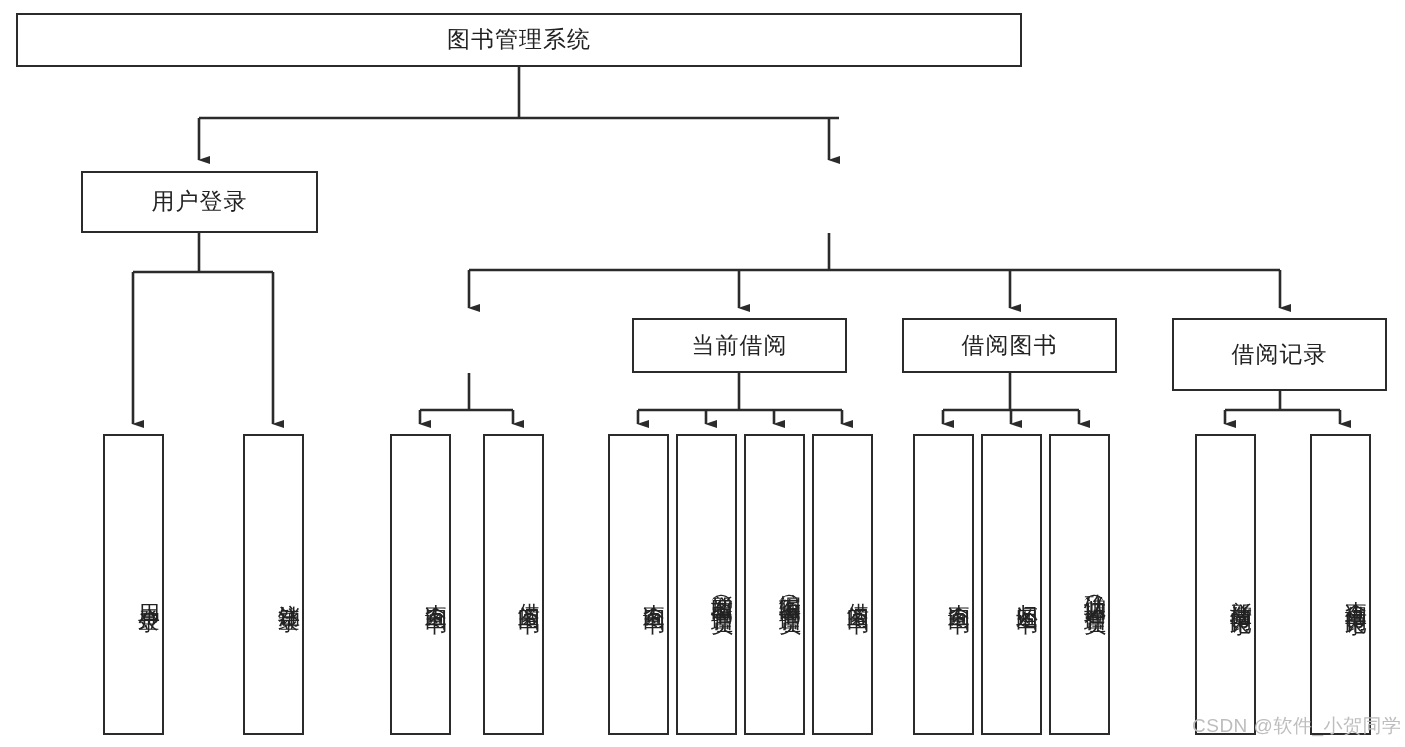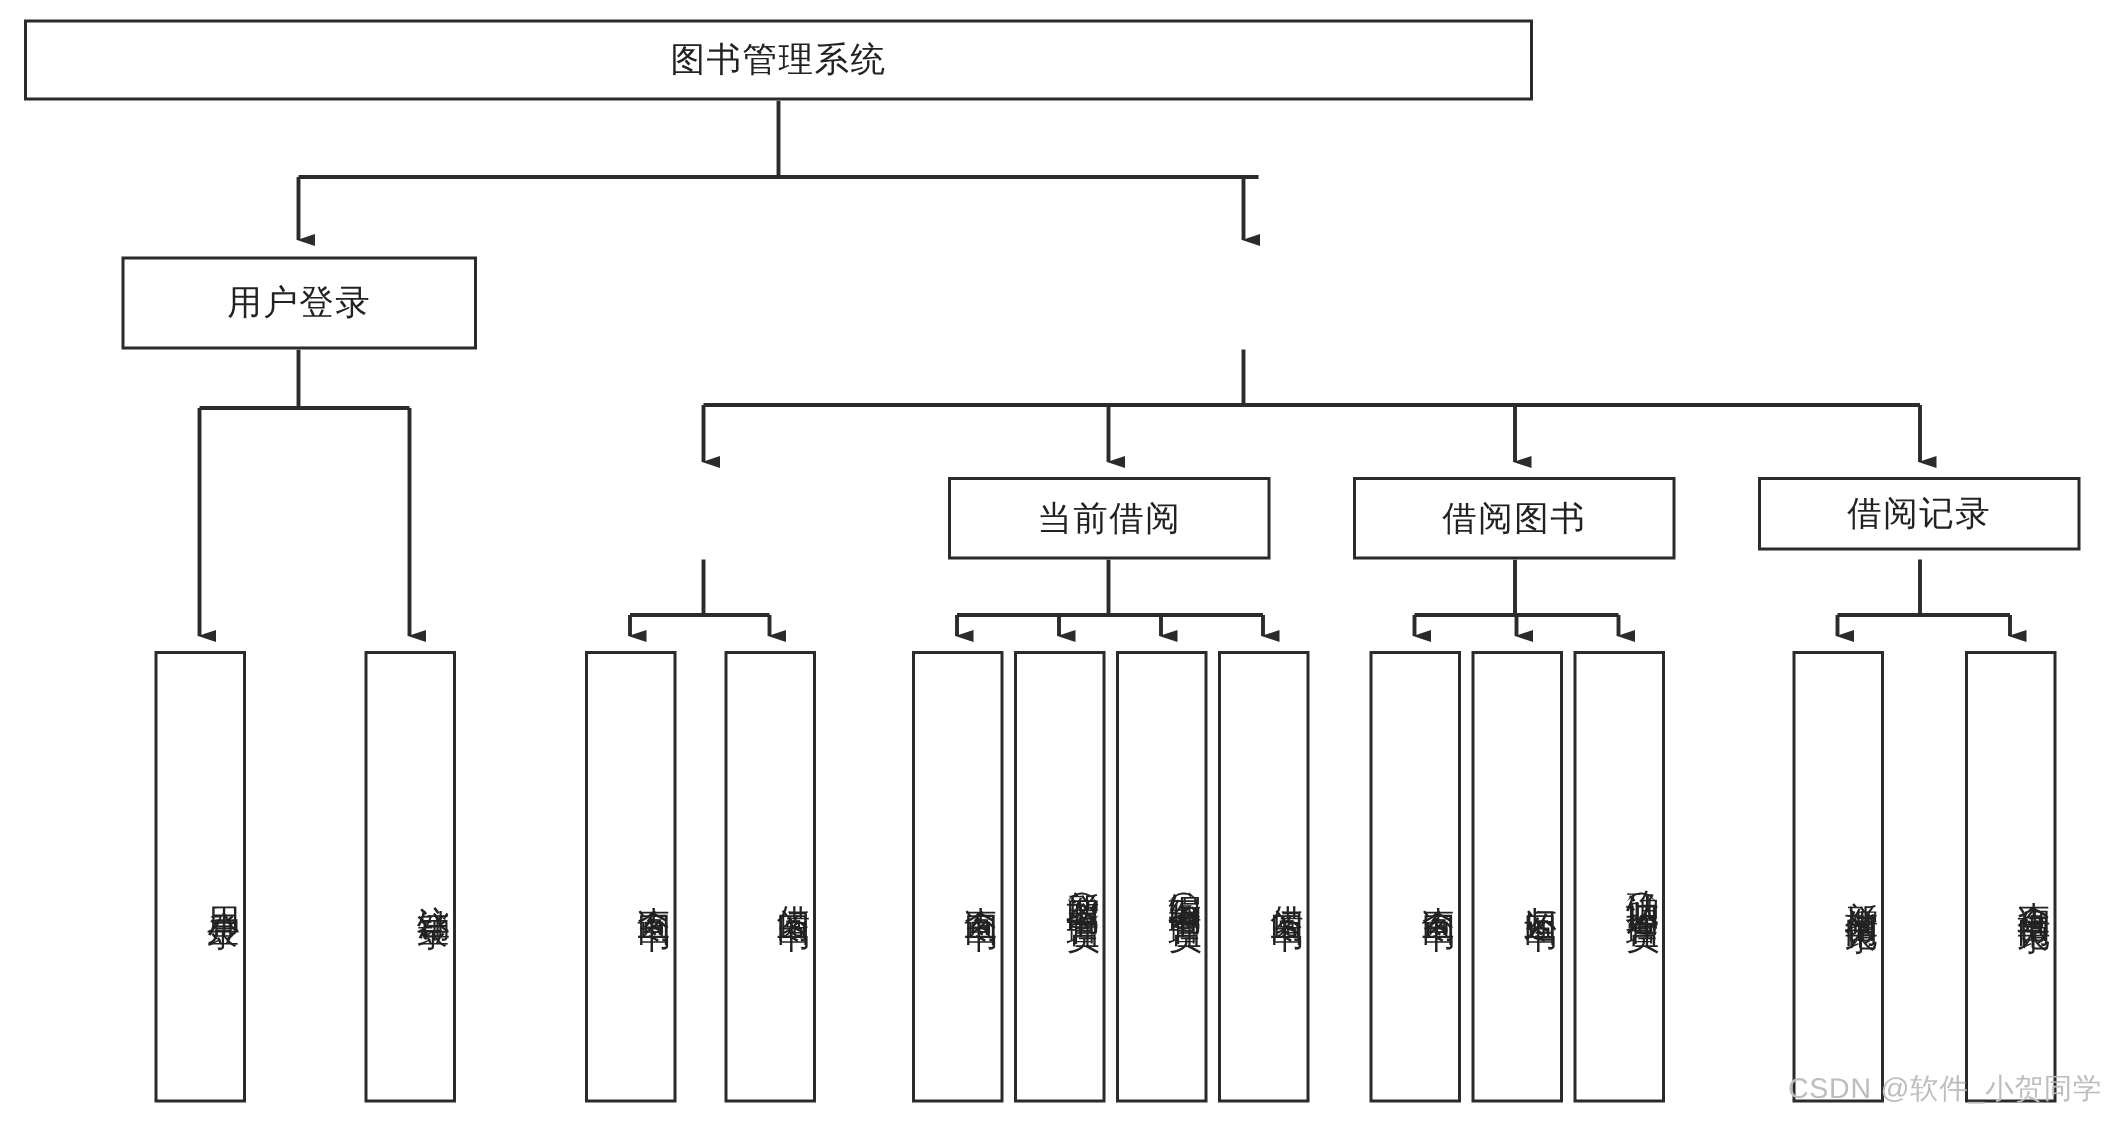--- a/index.html
+++ b/index.html
@@ -117,21 +117,21 @@
       <path d="M1340,410 L1340,424" marker-end="url(#arrow)"></path>
     </g>
   </svg>
 
   <div class="node horiz" style="left:16px; top:13px; width:1006px; height:54px;">图书管理系统</div>
 
   <div class="node horiz" style="left:81px; top:171px; width:237px; height:62px;">用户登录</div>
 
   <div class="node horiz" style="left:632px; top:318px; width:215px; height:55px;">当前借阅</div>
   <div class="node horiz" style="left:902px; top:318px; width:215px; height:55px;">借阅图书</div>
-  <div class="node horiz" style="left:1172px; top:318px; width:215px; height:49px;">借阅记录</div>
+  <div class="node horiz" style="left:1172px; top:318px; width:215px; height:73px;">借阅记录</div>
 
   <div class="node vert" style="left:103px; top:434px; width:61px; height:301px;">用户登录</div>
   <div class="node vert" style="left:243px; top:434px; width:61px; height:301px;">注销登录</div>
 
   <div class="node vert" style="left:390px; top:434px; width:61px; height:301px;">查询图书</div>
   <div class="node vert" style="left:483px; top:434px; width:61px; height:301px;">借阅图书</div>
 
   <div class="node vert" style="left:608px; top:434px; width:61px; height:301px;">查询图书</div>
   <div class="node vert tall" style="left:676px; top:434px; width:61px; height:301px;">新增图书（管理员）</div>
   <div class="node vert tall" style="left:744px; top:434px; width:61px; height:301px;">编辑图书（管理员）</div>

